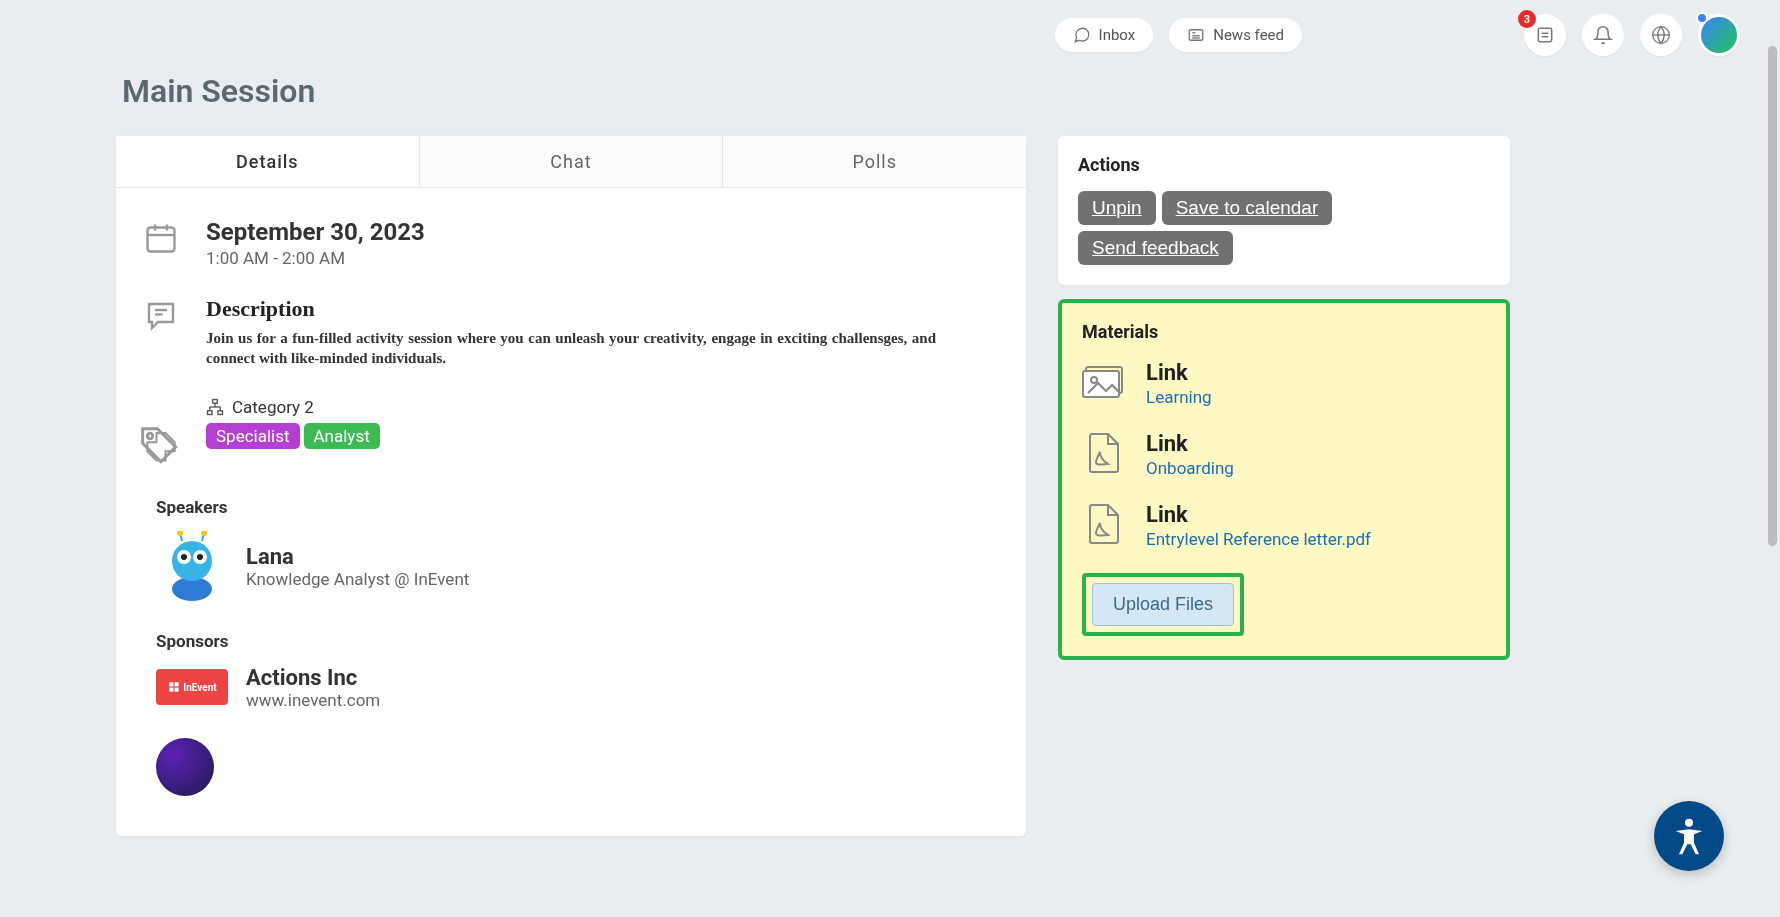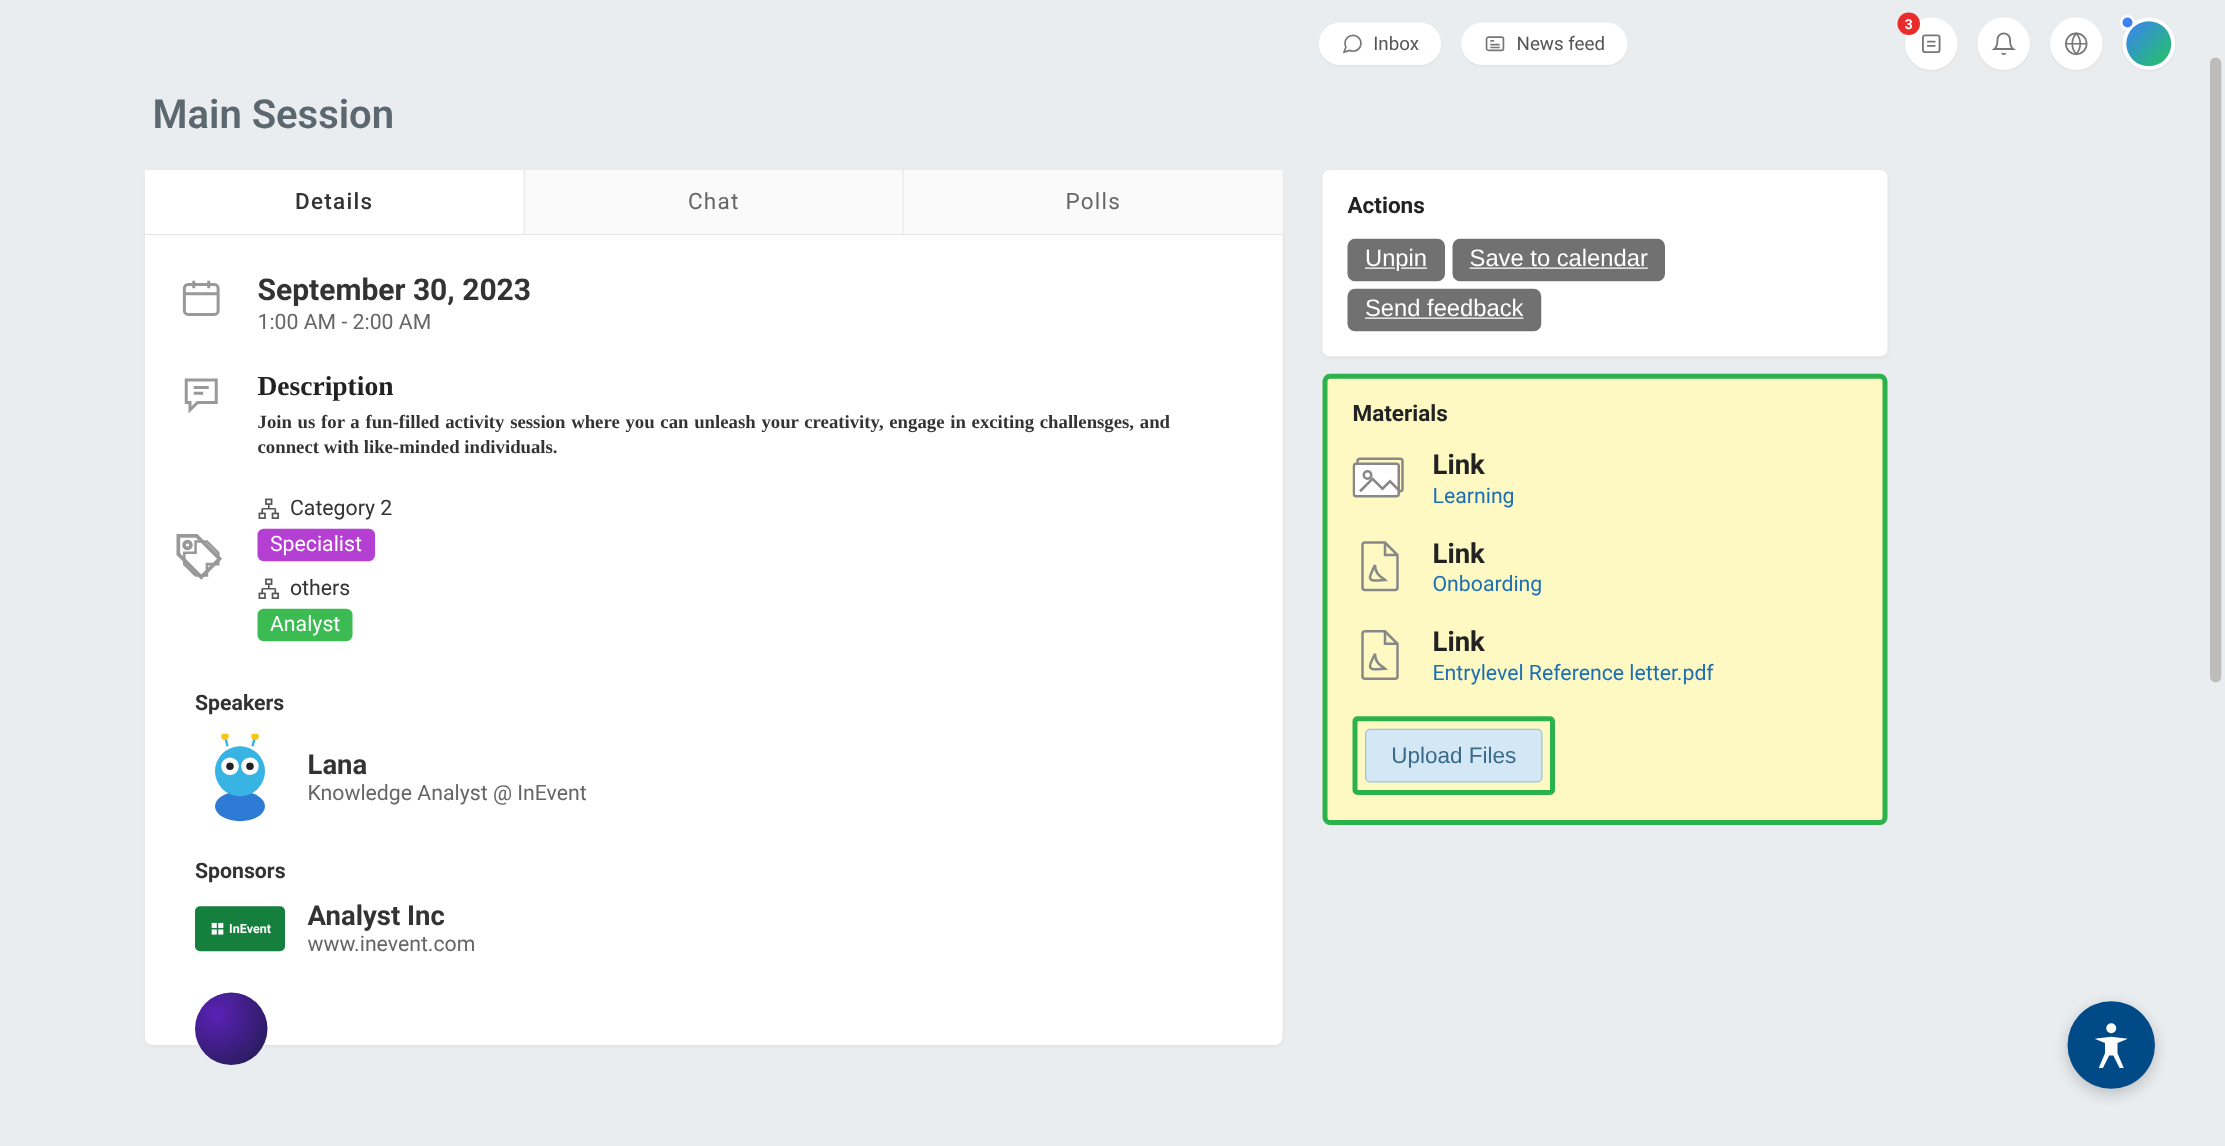--- a/index.html
+++ b/index.html
@@ -192,21 +192,21 @@
   align-items: center;
   gap: 18px;
   padding-left: 20px;
   margin-bottom: 28px;
 }
 .speaker-avatar {
   width: 72px; height: 72px;
 }
 .sponsor-logo {
   width: 72px; height: 36px;
-  background: #15803d;
+  background: #ef4444;
   border-radius: 4px;
   display: flex;
   align-items: center;
   justify-content: center;
   color: #fff;
   font-size: 10px;
   font-weight: 700;
 }
 .speaker-name { font-size: 22px; font-weight: 700; color: #333; }
 .speaker-role { font-size: 17px; color: #666; }
@@ -421,32 +421,20 @@
               <rect x="2" y="17" width="6" height="5"></rect>
               <rect x="16" y="17" width="6" height="5"></rect>
               <line x1="12" y1="7" x2="12" y2="12"></line>
               <line x1="5" y1="17" x2="5" y2="12"></line>
               <line x1="19" y1="17" x2="19" y2="12"></line>
               <line x1="5" y1="12" x2="19" y2="12"></line>
             </svg>
           <span>Category 2</span>
         </div>
         <span class="tag-pill tag-specialist">Specialist</span>
-        <div class="cat-line">
-          <svg width="18" height="18" viewBox="0 0 24 24" fill="none" stroke="#555" stroke-width="1.8">
-              <rect x="9" y="2" width="6" height="5"></rect>
-              <rect x="2" y="17" width="6" height="5"></rect>
-              <rect x="16" y="17" width="6" height="5"></rect>
-              <line x1="12" y1="7" x2="12" y2="12"></line>
-              <line x1="5" y1="17" x2="5" y2="12"></line>
-              <line x1="19" y1="17" x2="19" y2="12"></line>
-              <line x1="5" y1="12" x2="19" y2="12"></line>
-            </svg>
-          <span>others</span>
-        </div>
         <span class="tag-pill tag-analyst">Analyst</span>
       </div>
     </div>
 
     <div class="section-h">Speakers</div>
     <div class="speaker-row">
       <div class="speaker-avatar">
         <svg width="72" height="72" viewBox="0 0 72 72">
             <ellipse cx="36" cy="58" rx="20" ry="12" fill="#2e7bd6"></ellipse>
             <circle cx="36" cy="30" r="20" fill="#37b4e3"></circle>
@@ -471,21 +459,21 @@
       <div class="sponsor-logo">
         <svg width="14" height="14" viewBox="0 0 24 24" fill="#fff" style="margin-right:2px;">
             <rect x="4" y="4" width="7" height="7"></rect>
             <rect x="13" y="4" width="7" height="7"></rect>
             <rect x="4" y="13" width="7" height="7"></rect>
             <rect x="13" y="13" width="7" height="7"></rect>
           </svg>
         <span>InEvent</span>
       </div>
       <div>
-        <div class="sponsor-name">Analyst Inc</div>
+        <div class="sponsor-name">Actions Inc</div>
         <div class="sponsor-url">www.inevent.com</div>
       </div>
     </div>
     <div class="sponsor-circle"></div>
   </div>
 </div>
 
 <div class="side">
   <div class="actions-card">
     <div class="actions-h">Actions</div>

